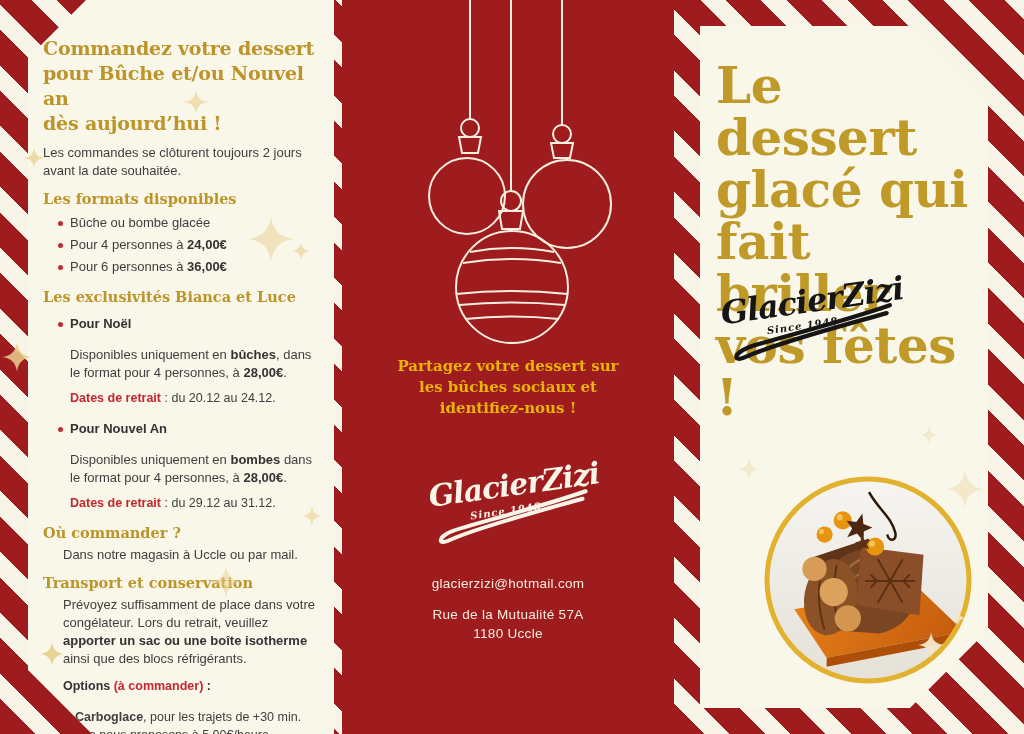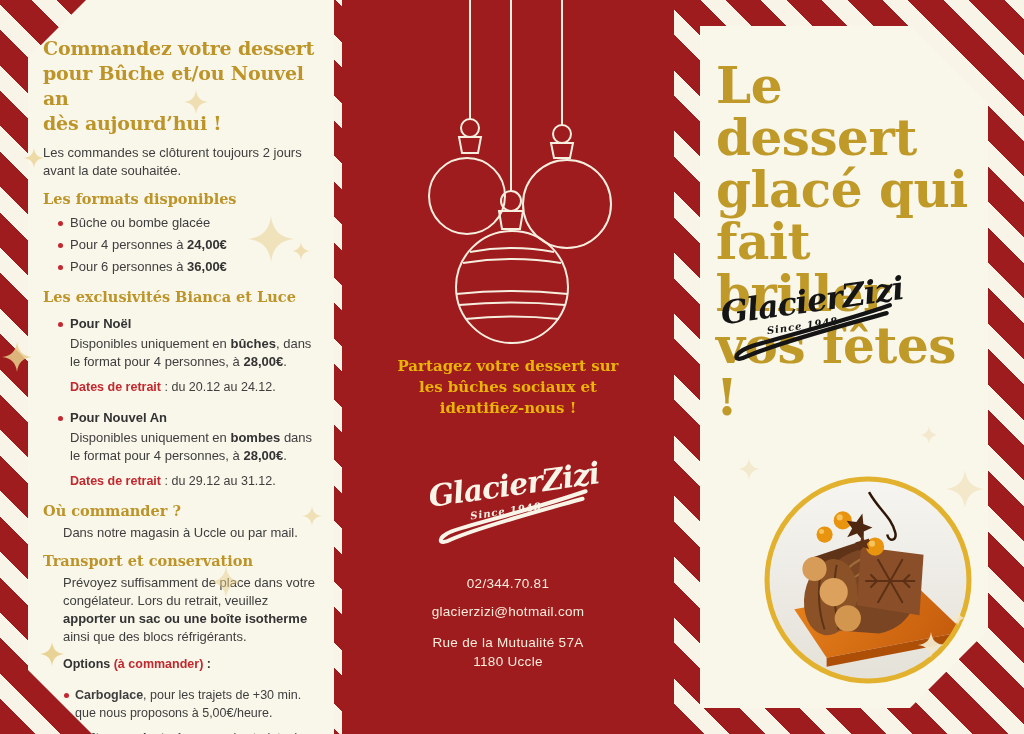--- a/index.html
+++ b/index.html
@@ -26,21 +26,21 @@
   .section-h{margin:10px 0 4px;color:#BC9428;font-size:14.5px;line-height:18px;}
   .bt{color:#3E3E3E;font-size:13px;line-height:18px;margin:0;}
   .bt b,.bt strong{color:#333;}
   .red{color:#C2282E;font-weight:bold;}
   .intro{margin-top:8px;}
   ul.dots{list-style:none;margin:4px 0 0;padding:0 0 0 27px;}
   ul.dots li{position:relative;line-height:22px;}
   ul.dots li::before{content:"";position:absolute;left:-12px;top:9px;width:5px;height:5px;border-radius:50%;background:#C2282E;}
   .x-item{margin-top:9px;padding-left:27px;position:relative;}
   .x-item::before{content:"";position:absolute;left:15px;top:7px;width:5px;height:5px;border-radius:50%;background:#C2282E;}
-  .x-desc{margin-top:2px;}
+  .x-desc{margin-top:13px;}
   .x-retrait{margin-top:7px;font-size:12.5px;line-height:18px;}
   .x-retrait .rest{color:#3E3E3E;}
   .indent{padding-left:20px;}
   .opt-label{margin-top:9px;padding-left:20px;font-size:12.5px;line-height:18px;color:#333;font-weight:bold;}
   ul.opts{list-style:none;margin:4px 0 0;padding:0 0 0 32px;}
   ul.opts li{position:relative;font-size:12.5px;line-height:18px;color:#3E3E3E;margin-bottom:7px;}
   ul.opts li::before{content:"";position:absolute;left:-11px;top:7px;width:5px;height:5px;border-radius:50%;background:#C2282E;}
 
   
   .ornaments{position:absolute;top:0;left:0;}
@@ -161,21 +161,20 @@
 
     <div class="logo logo-cream">
       <span class="logo-name">GlacierZizi</span>
       <svg class="logo-swash" width="168" height="34" viewBox="0 0 168 34">
         <path d="M160 4 C110 14 40 21 22 25 C6 29 6 38 20 33 C52 24 120 16 156 11" fill="none" stroke="currentColor" stroke-width="4" stroke-linecap="round"></path>
       </svg>
       <span class="logo-tagline">Since 1948</span>
     </div>
 
     <div class="contact">
-      <div class="c-phone">02/344.70.81</div>
       <div class="c-email">glacierzizi@hotmail.com</div>
       <div>Rue de la Mutualité 57A</div>
       <div>1180 Uccle</div>
     </div>
   </section>
 
   <section class="panel panel-right">
     <h1 class="big-head serif">
       <div>Le dessert</div>
       <div>glacé qui</div>

